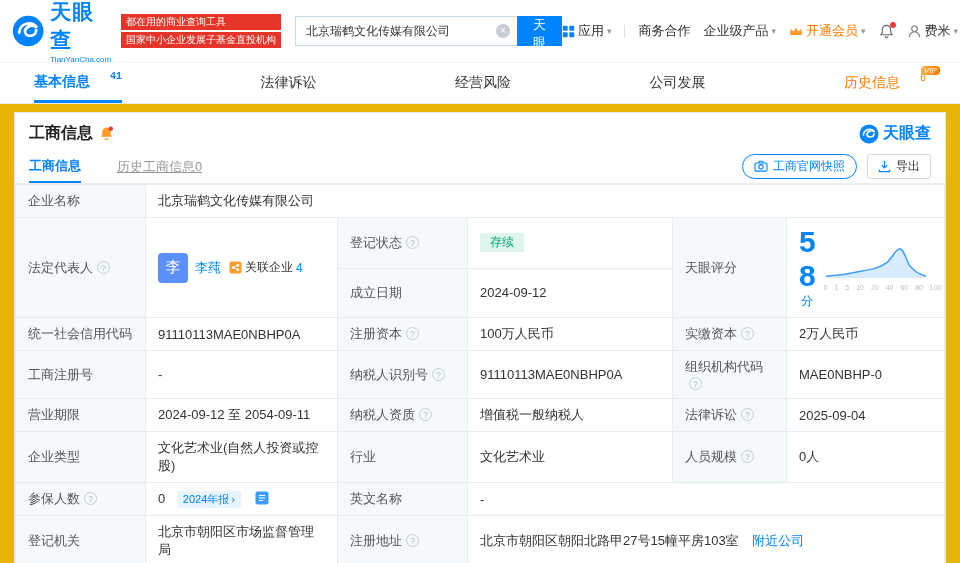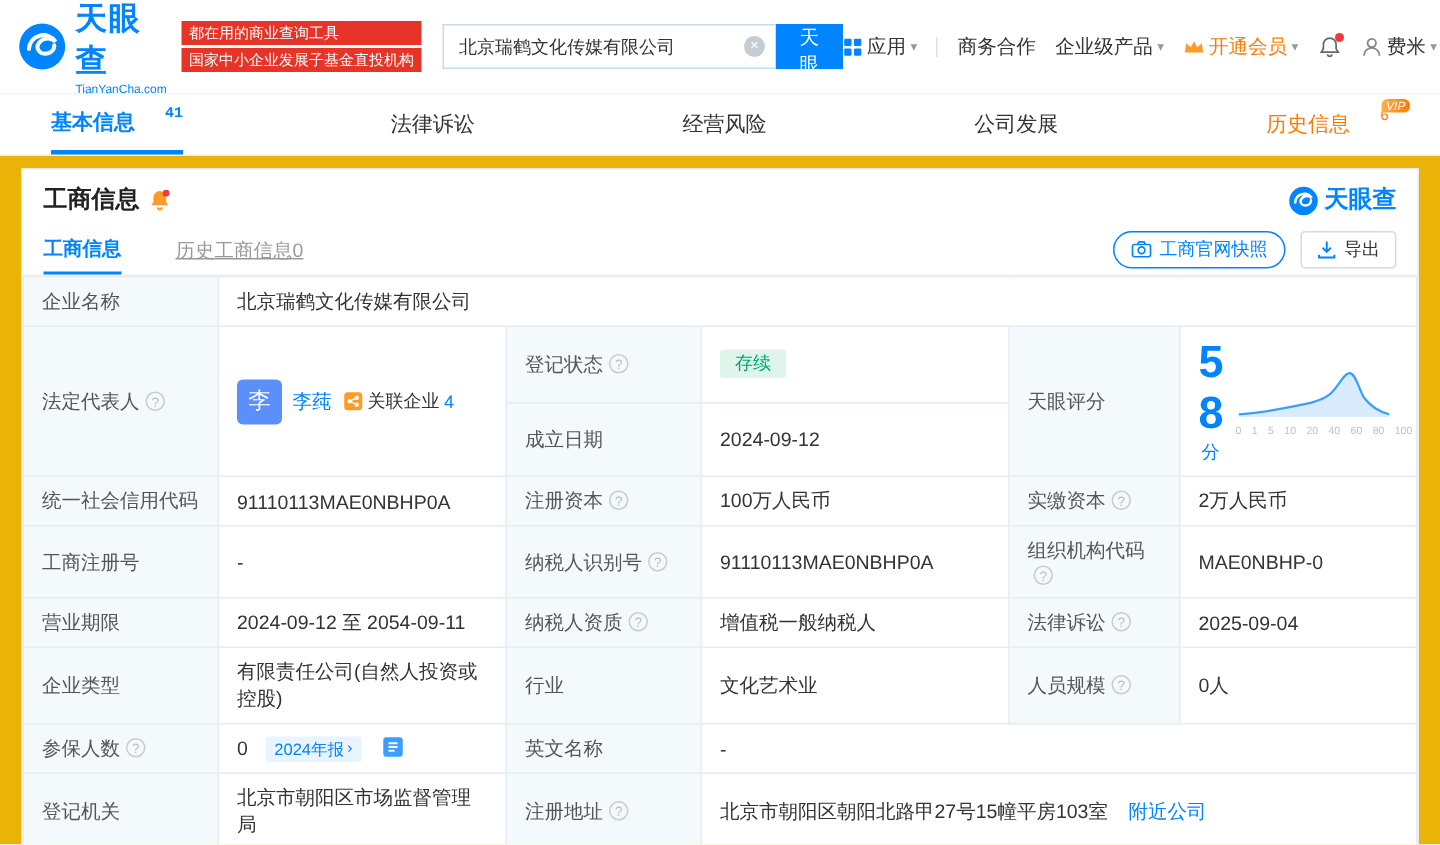--- a/index.html
+++ b/index.html
@@ -302,21 +302,21 @@
         <td class="lab">营业期限</td>
         <td>2024-09-12 至 2054-09-11</td>
         <td class="lab"><span>纳税人资质</span><span class="q">?</span></td>
         <td>增值税一般纳税人</td>
         <td class="lab"><span>法律诉讼</span><span class="q">?</span></td>
         <td>2025-09-04</td>
       </tr>
 
       <tr>
         <td class="lab">企业类型</td>
-        <td>有限责任公司(自然人投资或控股)</td>
+        <td>文化艺术业(自然人投资或控股)</td>
         <td class="lab">行业</td>
         <td>文化艺术业</td>
         <td class="lab"><span>人员规模</span><span class="q">?</span></td>
         <td>0人</td>
       </tr>
 
       <tr>
         <td class="lab"><span>参保人数</span><span class="q">?</span></td>
         <td>
           <span>0</span>

